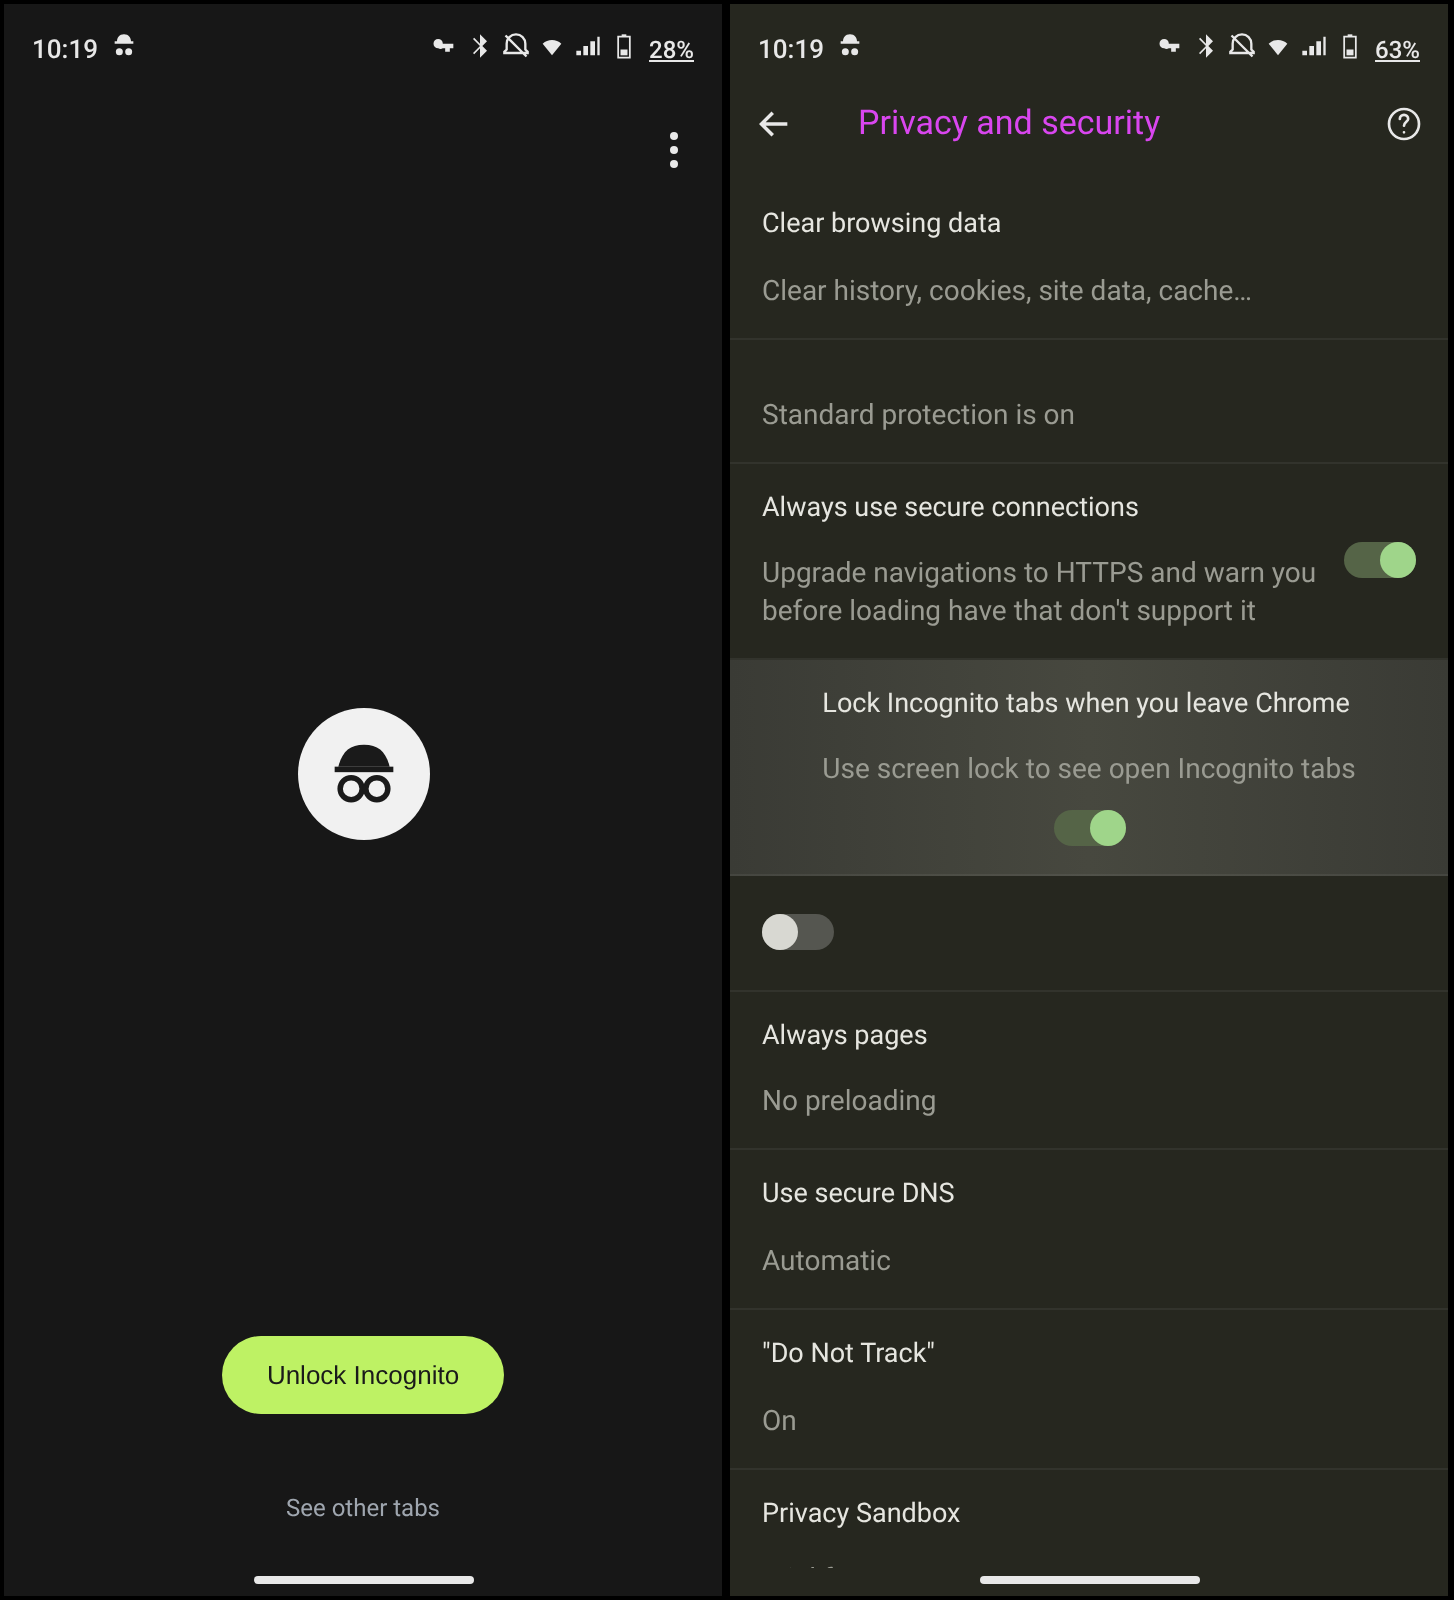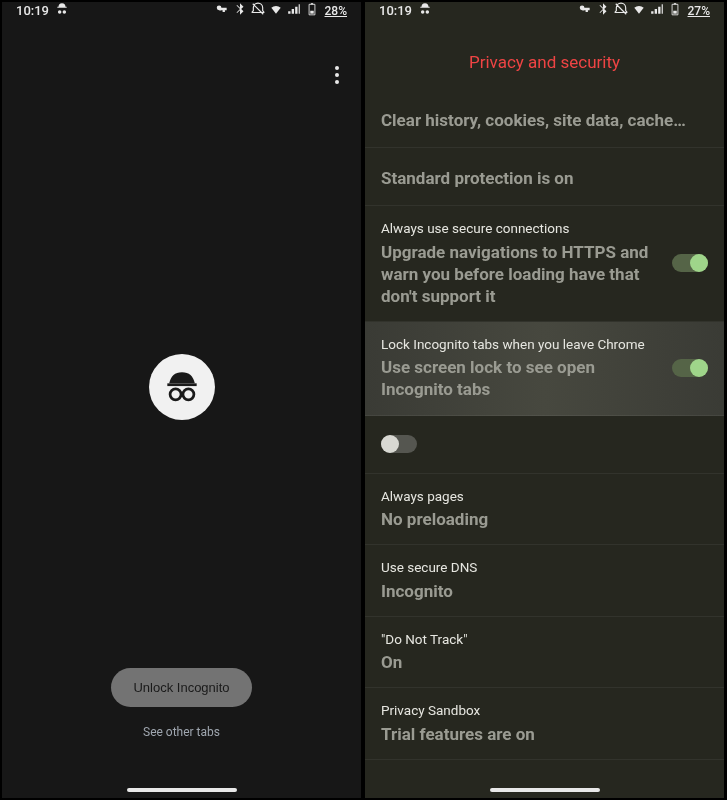--- a/index.html
+++ b/index.html
@@ -19,21 +19,21 @@
     border: 2px solid #000;
   }
   .phone.left { background: #171717; }
   .phone.right { background: #26271f; }
 
   
   .status-bar {
     height: 32px;
     display: flex;
     justify-content: space-between;
-    align-items: flex-start;
+    align-items: flex-end;
     padding: 0 14px;
     color: #e8e8e8;
     font-size: 13px;
     font-weight: 500;
   }
   .status-left { display: flex; align-items: center; gap: 6px; }
   .status-right { display: flex; align-items: center; gap: 4px; text-decoration: underline; }
   .status-right svg { width: 14px; height: 14px; fill: #e8e8e8; }
   .batt-text { font-size: 12px; margin-left: 2px; }
 
@@ -65,30 +65,30 @@
     align-items: center;
   }
   .incog-circle {
     width: 66px; height: 66px; border-radius: 50%;
     background: #f1f1f1;
     display: flex; align-items: center; justify-content: center;
   }
   .incog-circle svg { width: 44px; height: 44px; }
   .unlock-btn {
     margin-top: 248px;
-    background: #737373;
+    background: #bef264;
     color: #1a1a1a;
     font-size: 13px;
     font-weight: 500;
     padding: 12px 22px;
     border-radius: 22px;
     border: none;
   }
   .see-other {
-    margin-top: 18px;
+    margin-top: 40px;
     color: #9fa6af;
     font-size: 12px;
     text-align: right;
   }
   .nav-indicator {
     position: absolute;
     bottom: 6px;
     left: 50%;
     transform: translateX(-50%);
     width: 110px;
@@ -96,54 +96,53 @@
     background: #e8e8e8;
     border-radius: 2px;
   }
 
   
   .app-bar {
     height: 56px;
     display: flex;
     align-items: center;
     padding: 0 12px;
-    color: #ef4444;
-    gap: 18px;
-    flex-direction: column;
+    color: #d946ef;
+    gap: 32px;
   }
   .app-bar .back { width: 20px; height: 20px; fill: #e8e8e8; }
   .app-title { font-size: 17px; font-weight: 400; flex: 1; }
   .help-ic { width: 20px; height: 20px; fill: none; stroke: #e8e8e8; stroke-width: 1.6; }
   .settings-list {
     height: calc(100% - 88px - 14px);
     overflow: hidden;
   }
   .row {
     padding: 14px 16px 14px 16px;
     border-bottom: 1px solid rgba(255,255,255,0.06);
     display: flex;
     align-items: center;
     gap: 10px;
     min-height: 58px;
   }
   .row.highlighted {
     background: linear-gradient(90deg, #3a3b35 0%, #47483f 50%, #3a3b35 100%);
+    flex-direction: column;
   }
   .row-text { flex: 1; }
   .row-title {
     color: #e6e6e0;
     font-size: 13.5px;
     line-height: 1.3;
   }
   .row-sub {
     color: #9a9b92;
-    font-size: 17px;
-    margin-top: 3px;
+    font-size: 14px;
+    margin-top: 15px;
     line-height: 1.3;
-    font-weight: bold;
   }
   .toggle {
     width: 36px; height: 18px; border-radius: 10px;
     position: relative;
     flex-shrink: 0;
   }
   .toggle::after {
     content: "";
     position: absolute;
     width: 18px; height: 18px; border-radius: 50%;
@@ -248,38 +247,39 @@
             <path d="M12 20l8-10a12 12 0 00-16 0l8 10z"></path>
           </svg></span>
       <span><svg viewBox="0 0 24 24">
             <path d="M2 20h4v-4H2v4zm6 0h4v-8H8v8zm6 0h4V8h-4v12zm6 0h2V4h-2v16z"></path>
           </svg></span>
       <span><svg viewBox="0 0 24 24">
             <path d="M7 4h10v18H7z" fill="none" stroke="#e8e8e8" stroke-width="1.5"></path>
             <rect x="9" y="15" width="6" height="5" fill="#e8e8e8"></rect>
             <rect x="10" y="2" width="4" height="2" fill="#e8e8e8"></rect>
           </svg></span>
-      <span class="batt-text">27%</span>
+      <span class="batt-text">63%</span>
     </div>
   </div>
 
   <div class="app-bar">
     <svg class="back" viewBox="0 0 24 24">
         <path d="M20 11H7l5-5-1.5-1.5L3 12l7.5 7.5L12 18l-5-5h13z"></path>
       </svg>
     <div class="app-title">Privacy and security</div>
     <svg class="help-ic" viewBox="0 0 24 24">
         <circle cx="12" cy="12" r="9"></circle>
         <path d="M9.5 9a2.5 2.5 0 115 0c0 1.5-2.5 2-2.5 4M12 17h0" stroke-linecap="round"></path>
       </svg>
   </div>
 
   <div class="settings-list" id="settings-list">
       <div class="row">
         <div class="row-text">
+          <div class="row-title">Clear browsing data</div>
           <div class="row-sub">Clear history, cookies, site data, cache…</div>
         </div>
       </div>
       <div class="row">
         <div class="row-text">
           <div class="row-sub">Standard protection is on</div>
         </div>
       </div>
       <div class="row">
         <div class="row-text">
@@ -300,21 +300,21 @@
       </div>
       <div class="row">
         <div class="row-text">
           <div class="row-title">Always pages</div>
           <div class="row-sub">No preloading</div>
         </div>
       </div>
       <div class="row">
         <div class="row-text">
           <div class="row-title">Use secure DNS</div>
-          <div class="row-sub">Incognito</div>
+          <div class="row-sub">Automatic</div>
         </div>
       </div>
       <div class="row">
         <div class="row-text">
           <div class="row-title">"Do Not Track"</div>
           <div class="row-sub">On</div>
         </div>
       </div>
       <div class="row">
         <div class="row-text">

